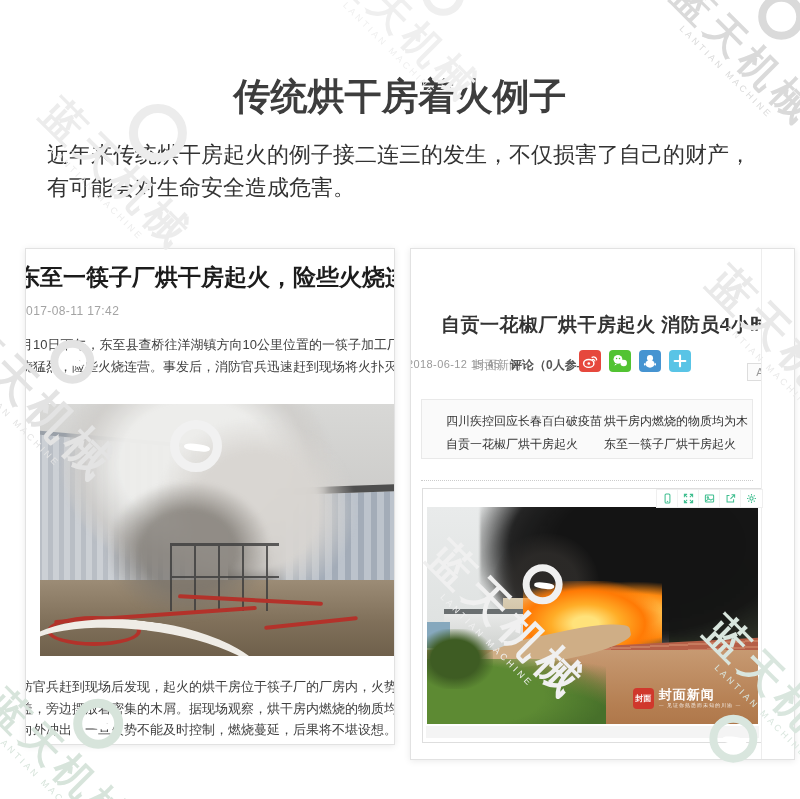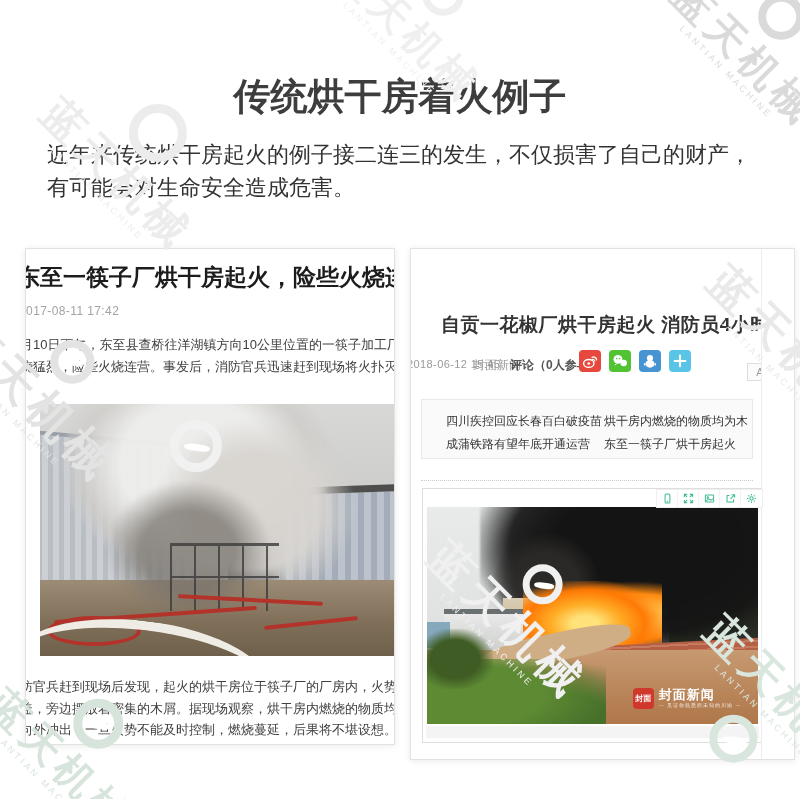--- a/index.html
+++ b/index.html
@@ -172,21 +172,21 @@
     <div class="share sh-more">
       <svg width="18" height="18" viewBox="0 0 22 22">
           <path d="M11 4.5v13M4.5 11h13" stroke="#fff" stroke-width="2.6" stroke-linecap="round"></path>
         </svg>
     </div>
     <div class="font-widget">A</div>
 
     <div class="related">
       <span class="rel-link">四川疾控回应长春百白破疫苗</span>
       <span class="rel-link">烘干房内燃烧的物质均为木</span>
-      <span class="rel-link">成蒲铁路有望年底开通运营</span>
+      <span class="rel-link">自贡一花椒厂烘干房起火</span>
       <span class="rel-link">东至一筷子厂烘干房起火</span>
     </div>
     <div class="dotline"></div>
 
     <div class="pframe">
       <div class="pr-toolbar">
         <span class="pr-tool">
             <svg width="11" height="11" viewBox="0 0 16 16" fill="none" stroke="#3fbe8f" stroke-width="1.5">
               <rect x="4.5" y="1.5" width="7" height="13" rx="1.5"></rect>
               <path d="M7 12.2h2"></path>

